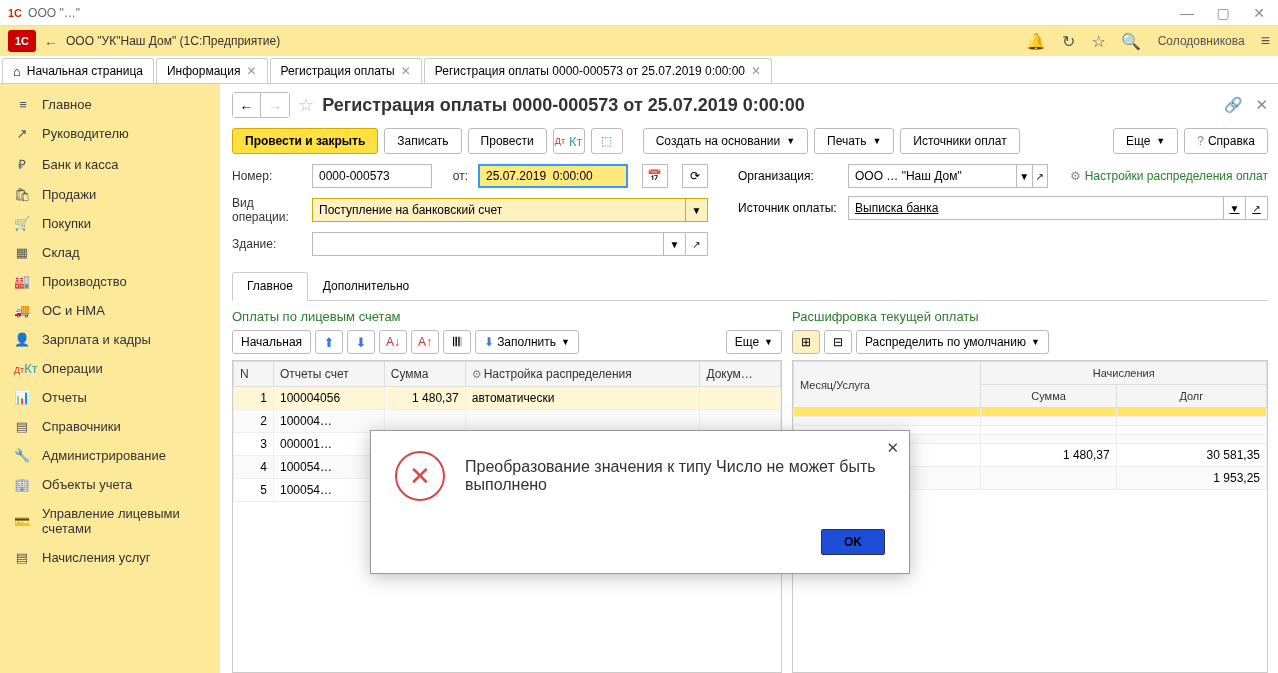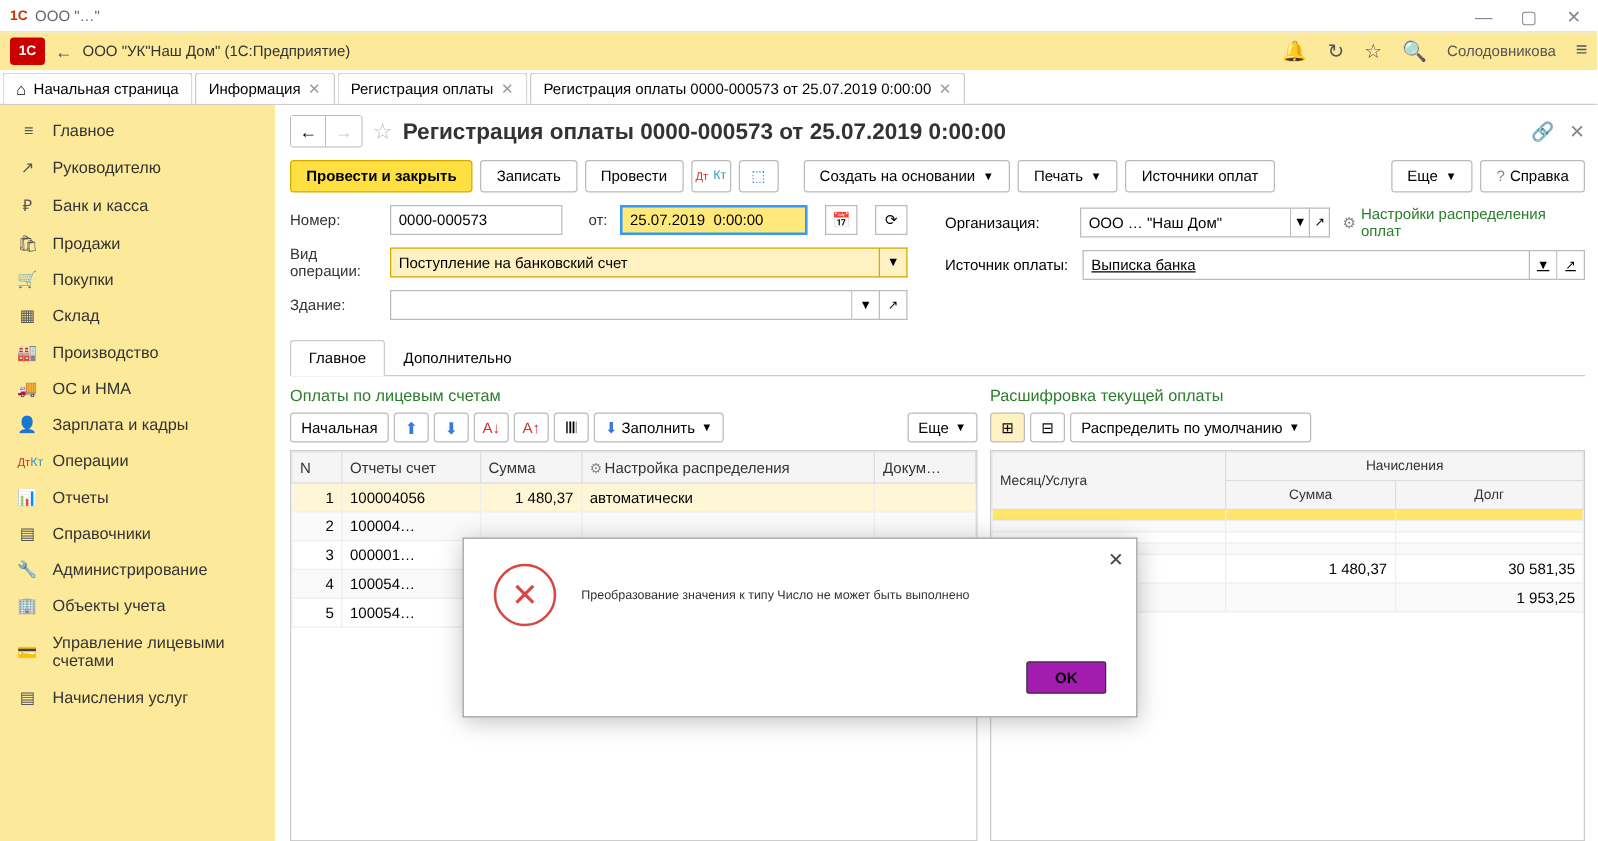--- a/index.html
+++ b/index.html
@@ -44,21 +44,21 @@
 .toolbar { display: flex; gap: 6px; margin-bottom: 10px; flex-wrap: wrap; align-items: center; }
 .btn { border: 1px solid #bbb; background: #fff; padding: 4px 12px; font-size: 12px; border-radius: 3px; cursor: pointer; display: inline-flex; align-items: center; gap: 4px; height: 26px; }
 .btn-primary { background: #ffe040; border-color: #d4aa00; font-weight: bold; }
 .btn-icon-only { padding: 4px 8px; width: 32px; justify-content: center; }
 .caret { font-size: 9px; margin-left: 2px; }
 .toolbar-sep { width: 8px; }
 
 .form-row { display: flex; align-items: center; gap: 10px; margin-bottom: 8px; font-size: 12px; }
 .form-label { width: 70px; color: #333; }
 .input-field { border: 1px solid #bbb; padding: 4px 6px; font-size: 12px; height: 24px; background: #fff; }
-.input-number { width: 138px; }
+.input-number { width: 120px; }
 .input-date { width: 150px; background: #ffe97a; border: 2px solid #3399ff; padding: 3px 6px; }
 .input-date-cal { border: 1px solid #bbb; width: 26px; height: 24px; display: flex; align-items: center; justify-content: center; background: #fff; cursor: pointer; }
 .input-combo-wrap { display: flex; }
 .input-combo { border: 1px solid #bbb; padding: 4px 6px; font-size: 12px; height: 24px; background: #fff; flex: 1; }
 .input-combo-highlight { background: #fff1c2; border-color: #d4aa00; }
 .combo-btn { border: 1px solid #bbb; border-left: none; width: 22px; height: 24px; display: flex; align-items: center; justify-content: center; background: #fff; cursor: pointer; font-size: 10px; }
 .combo-btn-highlight { background: #fff1c2; border-color: #d4aa00; }
 
 .form-two-col { display: flex; gap: 30px; }
 .form-col-left { flex: 0 0 460px; }
@@ -95,26 +95,26 @@
 .gear-small { color: #888; font-size: 11px; margin-right: 2px; }
 .row1 td { background: #fff6d6 !important; }
 
 .grid2 th { font-size: 11px; }
 .hl-row td { background: #ffe66a !important; }
 
 .modal-overlay { position: absolute; left: 370px; top: 430px; width: 540px; background: #fff; border: 1px solid #999; box-shadow: 0 3px 18px rgba(0,0,0,0.25); padding: 20px 24px 18px 24px; z-index: 100; }
 .modal-close { position: absolute; top: 8px; right: 10px; font-size: 15px; cursor: pointer; color: #444; }
 .modal-body { display: flex; align-items: center; gap: 20px; }
 .modal-icon { width: 50px; height: 50px; border: 2px solid #d94646; border-radius: 50%; display: flex; align-items: center; justify-content: center; color: #d94646; font-size: 26px; flex-shrink: 0; }
-.modal-text { font-size: 10px; color: #333; }
+.modal-text { font-size: 16px; color: #333; }
 .modal-footer { display: flex; justify-content: flex-end; margin-top: 28px; }
-.modal-ok { background: #a21caf; border: 1px solid #333; padding: 5px 22px; font-size: 12px; font-weight: bold; cursor: pointer; border-radius: 2px; }
+.modal-ok { background: #1d4ed8; border: 1px solid #333; padding: 5px 22px; font-size: 12px; font-weight: bold; cursor: pointer; border-radius: 2px; }
 
 .dtkt { color:#c33; font-size:9px; line-height:1; }
-.dtkt2 { color:#39b; font-size:10px; line-height:1; }
+.dtkt2 { color:#39b; font-size:13px; line-height:1; }
 </style>
 </head>
 <body>
 
 <div class="titlebar">
   <div class="titlebar-left">
     <span style="color:#c30;font-weight:bold;font-size:11px;">1C</span>
     <span class="tb-title">ООО "…"</span>
   </div>
   <div class="titlebar-right">

